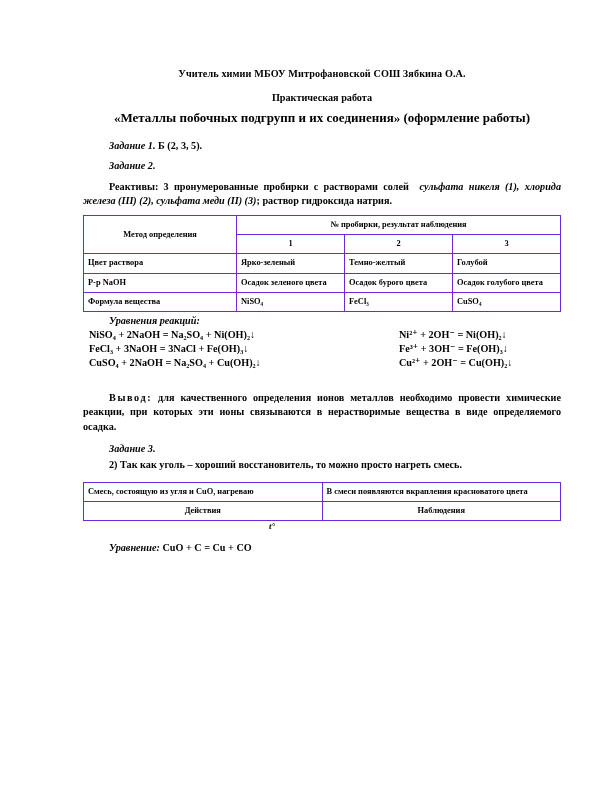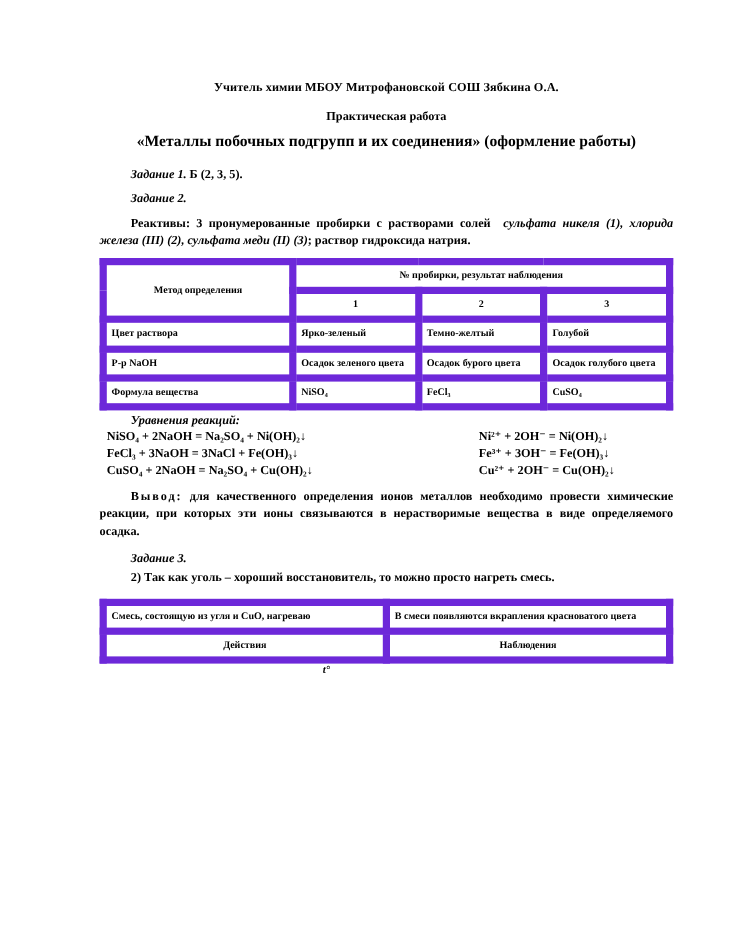--- a/index.html
+++ b/index.html
@@ -81,21 +81,21 @@
   
   table.doc-table {
     border-collapse: collapse;
     width: 478px;
     font-size: 8.4px;
     font-weight: bold;
     table-layout: fixed;
     margin: 4px 0 0 0;
   }
   table.doc-table td, table.doc-table th {
-    border: 6px solid #6d28d9;
+    border: 1px solid #6d28d9;
     padding: 3px 4px 3px 4px;
     vertical-align: top;
     font-weight: bold;
     line-height: 1.45;
   }
   table.doc-table th {
     text-align: center;
     vertical-align: middle;
   }
   td.cell-left { text-align: left; }
@@ -207,21 +207,21 @@
       <div class="eq-row">
         <div class="eq-mol">FeCl₃ + 3NaOH = 3NaCl + Fe(OH)₃↓</div>
         <div class="eq-ion">Fe³⁺ + 3OH⁻ = Fe(OH)₃↓</div>
       </div>
       <div class="eq-row">
         <div class="eq-mol">CuSO₄ + 2NaOH = Na₂SO₄ + Cu(OH)₂↓</div>
         <div class="eq-ion">Cu²⁺ + 2OH⁻ = Cu(OH)₂↓</div>
       </div>
     </div>
 
-    <p class="para" style="margin-top:7px;"><span class="spaced">Вывод:</span>&nbsp;<span>для качественного определения ионов металлов необходимо провести химические реакции, при которых эти ионы связываются в нерастворимые вещества в виде определяемого осадка.</span></p>
+    <p class="para" style="margin-top:20px;"><span class="spaced">Вывод:</span>&nbsp;<span>для качественного определения ионов металлов необходимо провести химические реакции, при которых эти ионы связываются в нерастворимые вещества в виде определяемого осадка.</span></p>
 
     <div class="task-line" style="margin-top:9px;margin-bottom:4px;">
       <span class="tlabel">Задание 3.</span>
     </div>
 
     <p class="para" style="margin-bottom:9px;">2) Так как уголь – хороший восстановитель, то можно просто нагреть смесь.</p>
 
     <table class="doc-table">
       <tbody>
         <tr>
@@ -229,15 +229,19 @@
           <td class="cell-left">В смеси появляются вкрапления красноватого цвета</td>
         </tr>
         <tr>
           <th style="width:260px;">Действия</th>
           <th>Наблюдения</th>
         </tr>
       </tbody>
     </table>
 
     <div class="temp-mark">t°</div>
+    <div class="final-eq">
+      <span class="lbl">Уравнение:</span>
+      <span>CuO + C = Cu + CO</span>
+    </div>
 
   </div>
 </div>
 
 </body></html>

